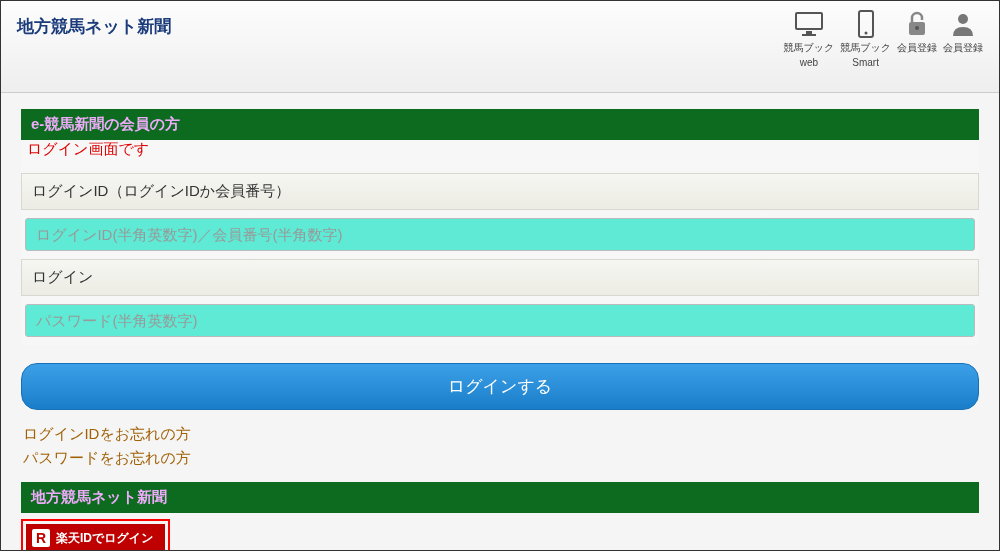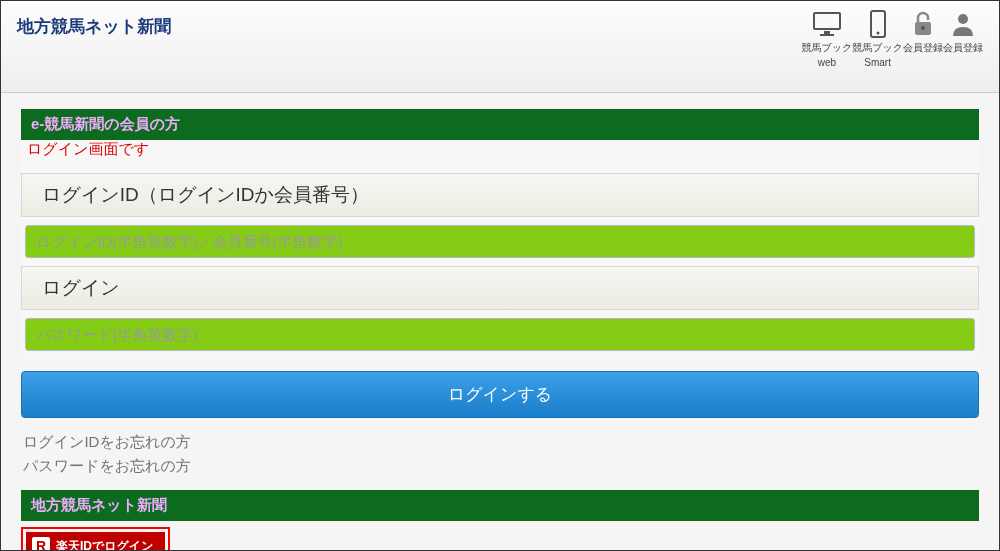--- a/index.html
+++ b/index.html
@@ -21,20 +21,21 @@
       height: 92px;
     }
     .site-title {
       color: #1a3a7a;
       font-size: 17px;
       font-weight: bold;
       padding-top: 6px;
     }
     .nav-icons {
       display: flex;
+      gap: 6px;
       align-items: flex-start;
     }
     .nav-item {
       display: flex;
       flex-direction: column;
       align-items: center;
       gap: 2px;
       cursor: pointer;
     }
     .nav-item .icon-box {
@@ -65,59 +66,59 @@
     }
     .notice {
       color: #d00;
       font-size: 15px;
       padding: 0 6px 14px 6px;
       background: #f7f7f7;
     }
     .form-label {
       background: linear-gradient(to bottom, #f6f6f2, #ecece4);
       border: 1px solid #d8d8d0;
-      padding: 8px 20px;
-      font-size: 19px;
+      padding: 8px 10px;
+      font-size: 15px;
       color: #333;
     }
     .input-wrap {
       padding: 8px 4px;
       background: #f7f7f7;
     }
     .input-wrap input {
       width: 100%;
       padding: 7px 10px;
       font-size: 15px;
       border: 1px solid #bbb;
       border-radius: 3px;
-      background: #84cc16;
+      background: #5eead4;
       color: #333;
     }
     .input-wrap input::placeholder {
       color: #999;
     }
     .btn-login {
       display: block;
       width: 100%;
       background: linear-gradient(to bottom, #3ca0e8, #1a7dc9);
       color: #fff;
       border: 1px solid #1670b8;
-      border-radius: 4px;
+      border-radius: 16px;
       padding: 11px 12px;
       font-size: 17px;
       text-align: center;
       cursor: pointer;
-      margin: 12px 0 8px 0;
+      margin: 18px 0 8px 0;
     }
     .links {
       padding: 4px 2px 12px 2px;
     }
     .links a {
       display: block;
-      color: #737373;
+      color: #a16207;
       font-size: 15px;
       text-decoration: none;
       line-height: 1.6;
     }
     .rakuten-section {
       margin-top: 0;
     }
     .rakuten-btn-wrap {
       border: 2px solid #ff0000;
       display: inline-block;

